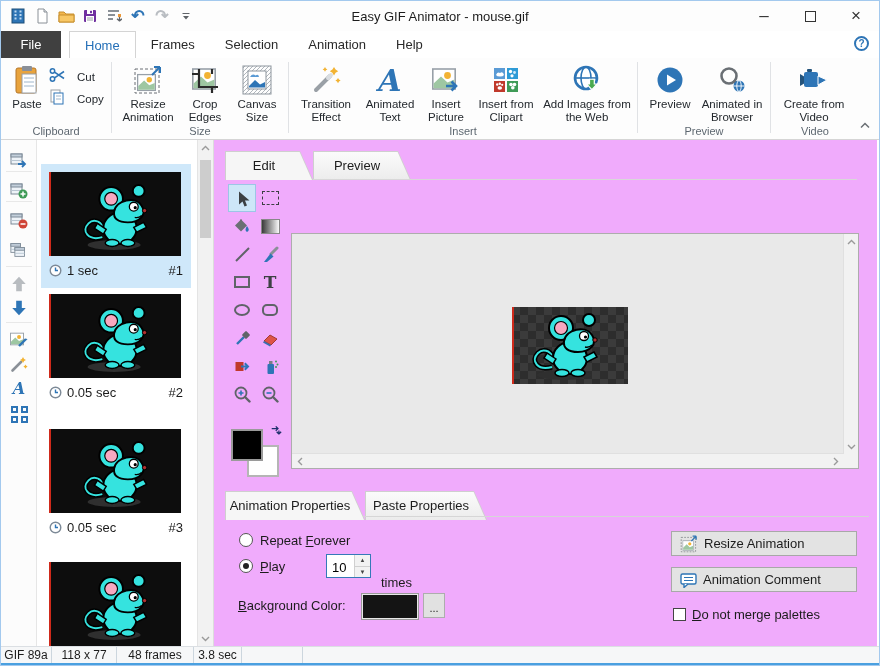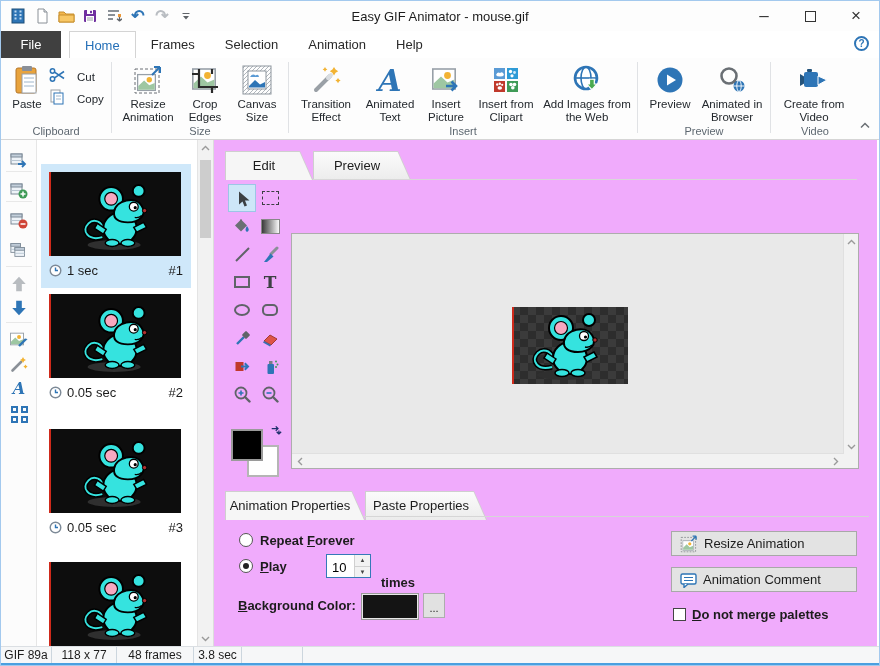--- a/index.html
+++ b/index.html
@@ -74,21 +74,21 @@
   
   .canvas{position:absolute;left:77px;top:93px;width:568px;height:236px;background:#e9e9e9;border:1px solid #adadad;box-sizing:border-box;}
   .gifimg{position:absolute;left:220px;top:73px;width:116px;height:77px;background:repeating-conic-gradient(#2d2d2d 0% 25%,#3b3b3b 0% 50%);background-size:16px 16px;overflow:hidden;}
   .vscroll{position:absolute;right:0;top:0;bottom:14px;width:14px;background:#f2f2f2;border-left:1px solid #e0e0e0;}
   .hscroll{position:absolute;left:0;right:14px;bottom:0;height:14px;background:#f2f2f2;border-top:1px solid #e0e0e0;}
   .scorner{position:absolute;right:0;bottom:0;width:14px;height:14px;background:#f2f2f2;}
   
   .propsline{position:absolute;left:11px;right:8px;top:376px;height:1px;background:#d6d6d6;}
   .radio{position:absolute;width:14px;height:14px;border:1px solid #555;border-radius:50%;background:#fff;box-sizing:border-box;}
   .radio.on::after{content:"";position:absolute;left:3px;top:3px;width:6px;height:6px;border-radius:50%;background:#222;}
-  .plabel{position:absolute;font-size:13px;color:#1c1c1c;white-space:nowrap;font-weight:bold;}
+  .plabel{position:absolute;font-size:13px;color:#1c1c1c;white-space:nowrap;}
   .accel{text-decoration:underline;}
   .spinner{position:absolute;left:112px;top:414px;width:45px;height:24px;border:1px solid #3579b8;background:#fff;box-sizing:border-box;}
   .spinner input{position:absolute;left:0;top:0;width:26px;height:22px;border:none;outline:none;font:13px "Liberation Sans",sans-serif;padding-left:5px;background:transparent;}
   .spinbtns{position:absolute;right:0;top:0;bottom:0;width:15px;border-left:1px solid #d0d0d0;display:flex;flex-direction:column;}
   .spinbtns span{flex:1;display:flex;align-items:center;justify-content:center;font-size:6px;color:#444;background:#f2f2f2;}
   .spinbtns span:first-child{border-bottom:1px solid #d0d0d0;}
   .bgswatch{position:absolute;left:147px;top:453px;width:56px;height:25px;background:#141414;border:1px solid #9a9a9a;box-shadow:inset 0 0 0 1px #e8e8e8;}
   .dotsbtn{position:absolute;left:209px;top:453px;width:22px;height:25px;background:#e1e1e1;border:1px solid #adadad;box-sizing:border-box;font-size:11px;display:flex;align-items:flex-end;justify-content:center;color:#222;padding-bottom:3px;}
   .pbtn{position:absolute;left:457px;width:186px;height:25px;background:#e3e3e3;border:1px solid #a8a8a8;box-sizing:border-box;display:flex;align-items:center;gap:6px;padding-left:8px;font-size:13px;color:#1c1c1c;}
   .checkbox{position:absolute;left:459px;top:468px;width:13px;height:13px;border:1px solid #444;background:#fff;box-sizing:border-box;}

